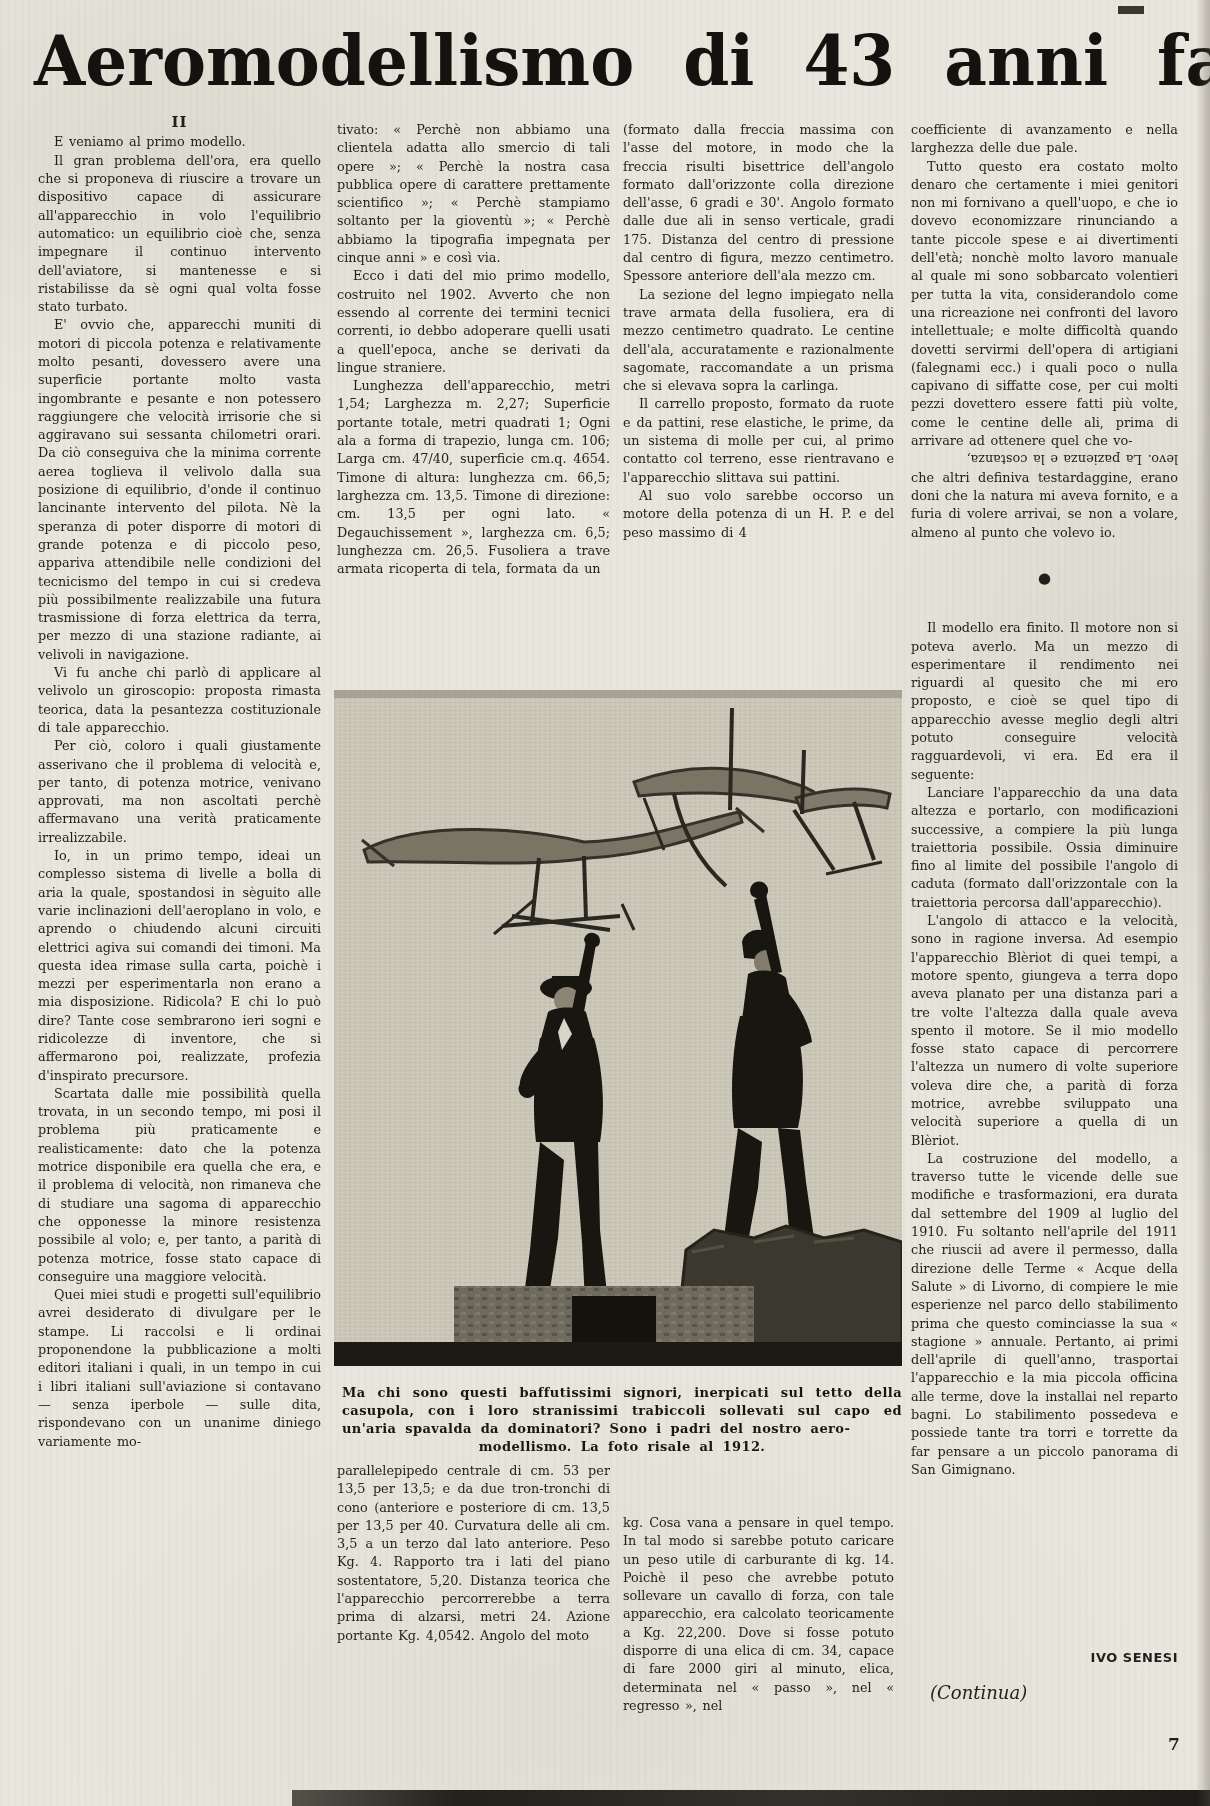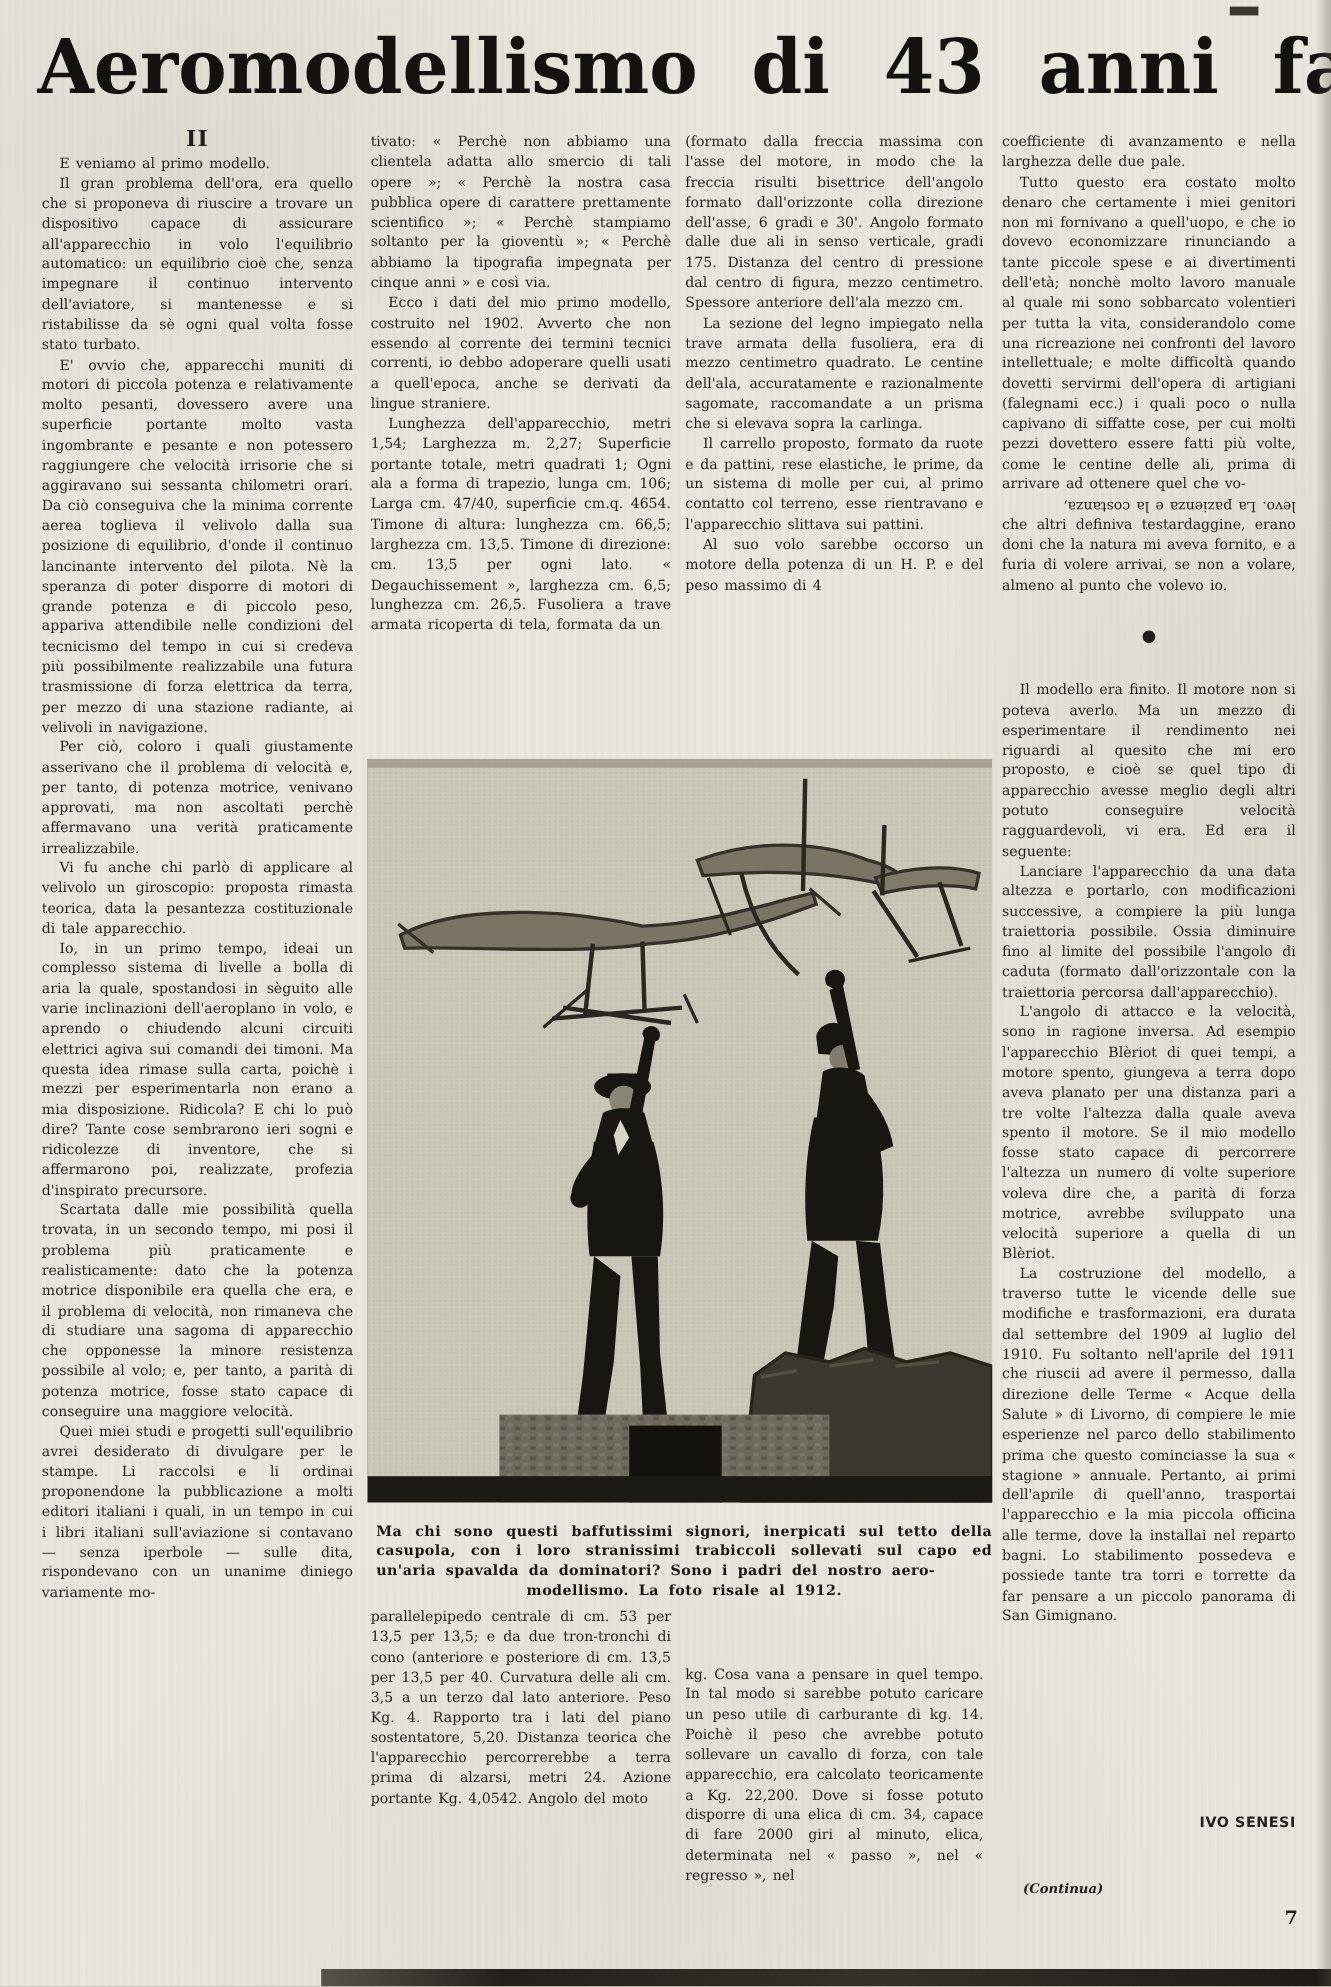--- a/index.html
+++ b/index.html
@@ -25,41 +25,41 @@
   }
   .col{
     position:absolute;
     font-size:12.8px;line-height:1.43;
     text-align:justify;overflow:hidden;
     word-spacing:1.5px;
   }
   .col p{margin:0;text-indent:16px;}
   .col p.noindent{text-indent:0;}
   .section-label{
-    text-align:center;font-weight:bold;font-size:20px;
+    text-align:center;font-weight:bold;font-size:15px;
     margin:0 0 26px 0;letter-spacing:1px;
   }
   #col1{left:38px;top:112px;width:283px;height:1600px;}
   #col2top{left:337px;top:121px;width:273px;height:566px;}
   #col3top{left:623px;top:121px;width:271px;height:566px;}
   #col4{left:911px;top:121px;width:267px;height:1528px;}
   .sep-dot{
     text-align:center;font-size:15px;margin:26px 0 30px 0 !important;text-indent:0 !important;
   }
   .flipped{
     display:block;transform:rotate(180deg);
   }
   #byline{
     position:absolute;left:911px;top:1650px;width:267px;
     font-family:"DejaVu Sans","Liberation Sans",sans-serif;
     font-weight:bold;font-size:13px;text-align:right;letter-spacing:.5px;
   }
   #continua{
     position:absolute;left:930px;top:1682px;width:267px;
-    font-weight:bold;font-style:italic;font-size:12px;text-align:left;margin-top:28px;
+    font-weight:normal;font-style:italic;font-size:18px;text-align:left;
   }
   #photo-frame{
     position:absolute;left:334px;top:690px;width:568px;height:676px;
     background:#c8c4b6;box-shadow:0 0 0 1px #9a958a inset;
   }
   #photo-frame svg{display:block;width:100%;height:100%;}
   #caption{
     position:absolute;left:342px;top:1384px;width:560px;
     font-weight:bold;font-size:13px;line-height:1.38;
     text-align:justify;word-spacing:4px;letter-spacing:.4px;color:#191712;
@@ -88,22 +88,22 @@
 
 <div id="page">
 
   <div id="headline">Aeromodellismo di 43 anni fa</div>
 
   <div id="col1" class="col">
     <p class="section-label noindent">II</p>
     <p>E veniamo al primo modello.</p>
     <p>Il gran problema dell'ora, era quello che si proponeva di riuscire a trovare un dispositivo capace di assicurare all'apparecchio in volo l'equilibrio automatico: un equilibrio cioè che, senza impegnare il continuo intervento dell'aviatore, si mantenesse e si ristabilisse da sè ogni qual volta fosse stato turbato.</p>
     <p>E' ovvio che, apparecchi muniti di motori di piccola potenza e relativamente molto pesanti, dovessero avere una superficie portante molto vasta ingombrante e pesante e non potessero raggiungere che velocità irrisorie che si aggiravano sui sessanta chilometri orari. Da ciò conseguiva che la minima corrente aerea toglieva il velivolo dalla sua posizione di equilibrio, d'onde il continuo lancinante intervento del pilota. Nè la speranza di poter disporre di motori di grande potenza e di piccolo peso, appariva attendibile nelle condizioni del tecnicismo del tempo in cui si credeva più possibilmente realizzabile una futura trasmissione di forza elettrica da terra, per mezzo di una stazione radiante, ai velivoli in navigazione.</p>
+    <p>Vi fu anche chi parlò di applicare al velivolo un giroscopio: proposta rimasta teorica, data la pesantezza costituzionale di tale apparecchio.</p>
     <p>Per ciò, coloro i quali giustamente asserivano che il problema di velocità e, per tanto, di potenza motrice, venivano approvati, ma non ascoltati perchè affermavano una verità praticamente irrealizzabile.</p>
-    <p>Vi fu anche chi parlò di applicare al velivolo un giroscopio: proposta rimasta teorica, data la pesantezza costituzionale di tale apparecchio.</p>
     <p>Io, in un primo tempo, ideai un complesso sistema di livelle a bolla di aria la quale, spostandosi in sèguito alle varie inclinazioni dell'aeroplano in volo, e aprendo o chiudendo alcuni circuiti elettrici agiva sui comandi dei timoni. Ma questa idea rimase sulla carta, poichè i mezzi per esperimentarla non erano a mia disposizione. Ridicola? E chi lo può dire? Tante cose sembrarono ieri sogni e ridicolezze di inventore, che si affermarono poi, realizzate, profezia d'inspirato precursore.</p>
     <p>Scartata dalle mie possibilità quella trovata, in un secondo tempo, mi posi il problema più praticamente e realisticamente: dato che la potenza motrice disponibile era quella che era, e il problema di velocità, non rimaneva che di studiare una sagoma di apparecchio che opponesse la minore resistenza possibile al volo; e, per tanto, a parità di potenza motrice, fosse stato capace di conseguire una maggiore velocità.</p>
     <p>Quei miei studi e progetti sull'equilibrio avrei desiderato di divulgare per le stampe. Li raccolsi e li ordinai proponendone la pubblicazione a molti editori italiani i quali, in un tempo in cui i libri italiani sull'aviazione si contavano — senza iperbole — sulle dita, rispondevano con un unanime diniego variamente mo-</p>
   </div>
 
   <div id="col2top" class="col">
     <p class="noindent">tivato: « Perchè non abbiamo una clientela adatta allo smercio di tali opere »; « Perchè la nostra casa pubblica opere di carattere prettamente scientifico »; « Perchè stampiamo soltanto per la gioventù »; « Perchè abbiamo la tipografia impegnata per cinque anni » e così via.</p>
     <p>Ecco i dati del mio primo modello, costruito nel 1902. Avverto che non essendo al corrente dei termini tecnici correnti, io debbo adoperare quelli usati a quell'epoca, anche se derivati da lingue straniere.</p>
     <p>Lunghezza dell'apparecchio, metri 1,54; Larghezza m. 2,27; Superficie portante totale, metri quadrati 1; Ogni ala a forma di trapezio, lunga cm. 106; Larga cm. 47/40, superficie cm.q. 4654. Timone di altura: lunghezza cm. 66,5; larghezza cm. 13,5. Timone di direzione: cm. 13,5 per ogni lato. « Degauchissement », larghezza cm. 6,5; lunghezza cm. 26,5. Fusoliera a trave armata ricoperta di tela, formata da un</p>
   </div>

